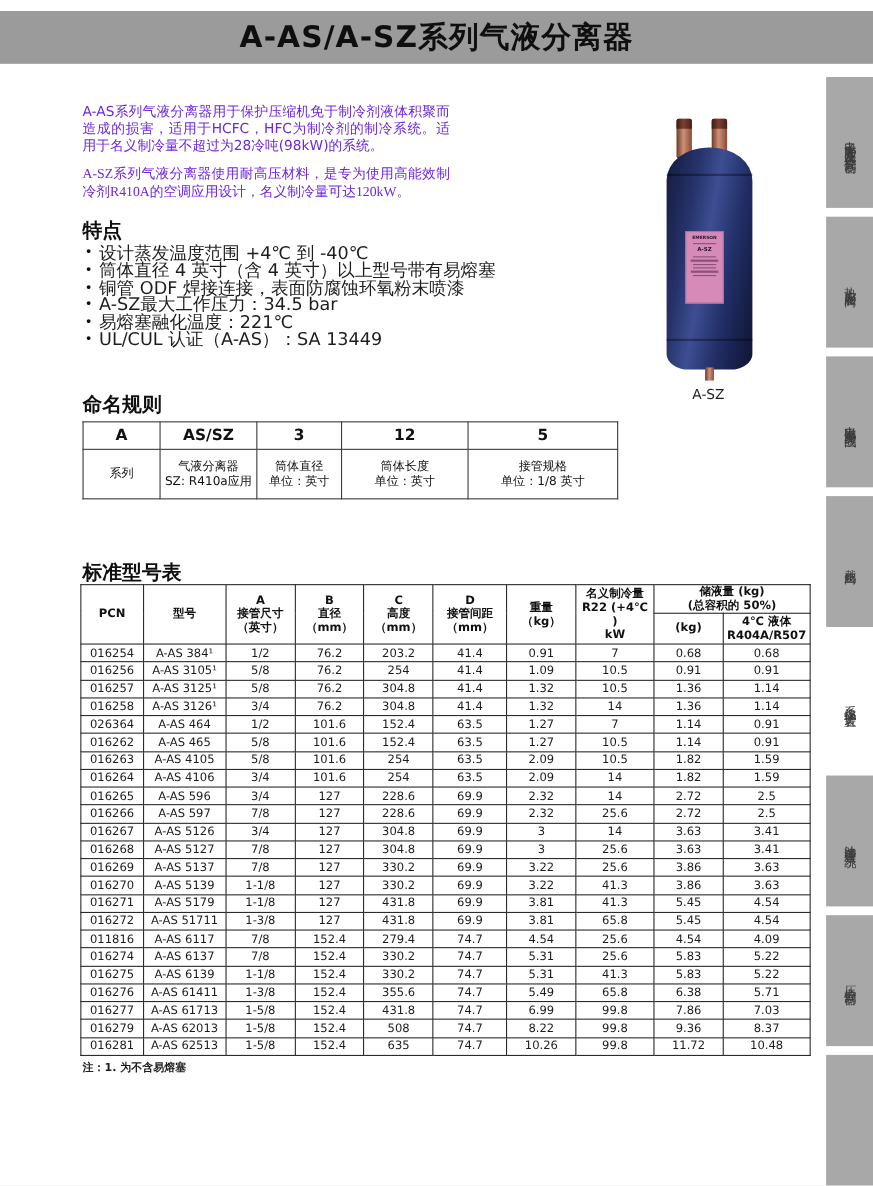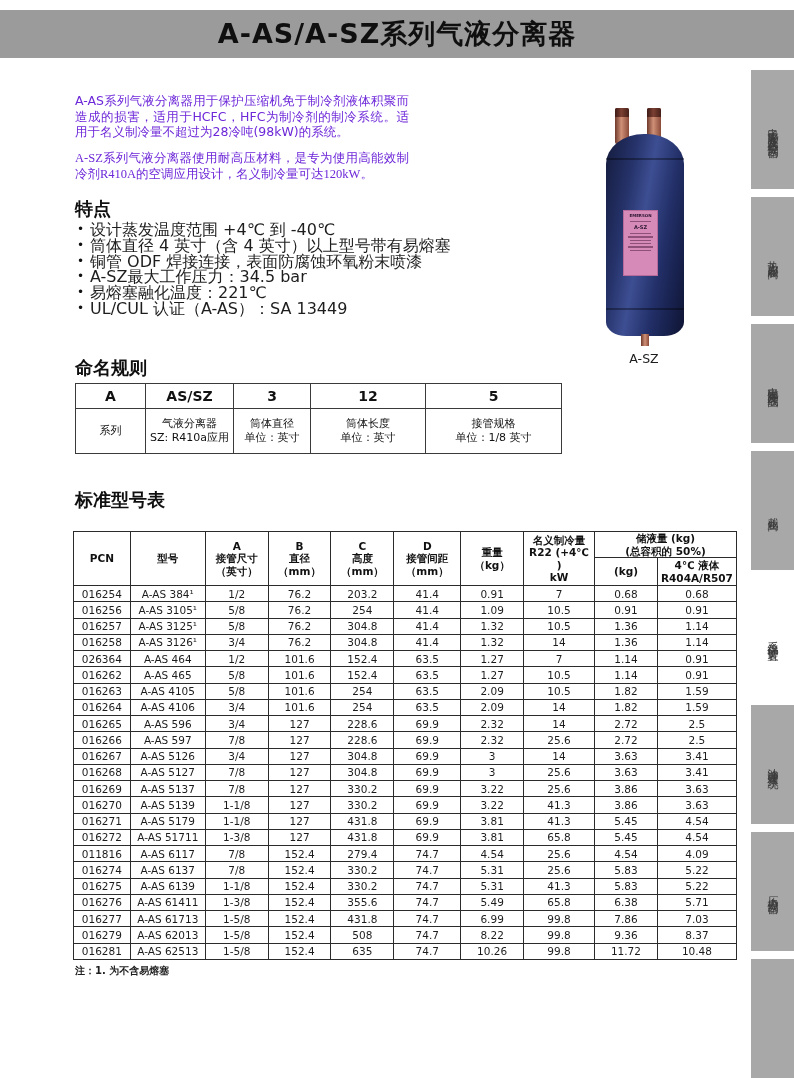--- a/index.html
+++ b/index.html
@@ -22,21 +22,21 @@
 
   
   .intro { position:absolute; left:75px; width:334px; font-size:12.5px; line-height:15.6px;
            color:#6d28d9; text-align:justify; }
   #intro1 { top:93px; }
   #intro2 { top:151px;font-family:Liberation Serif, serif; }
 
   .h2 { position:absolute; left:75px; font-size:18px; font-weight:bold; color:#0f0f0f; }
   #features-h { top:197px; }
   #naming-h { top:356px; }
-  #models-h { top:488px; }
+  #models-h { top:508px; }
 
   .features { position:absolute; left:76px; top:222px; list-style:none; }
   .features li { font-size:16px; line-height:15.8px; color:#1d1d1d; padding-left:14px; position:relative; }
   .features li::before { content:"•"; position:absolute; left:1px; top:0; font-size:12px; color:#111; }
 
   
   .product { position:absolute; left:586px; top:106px; width:120px; height:242px; }
   .pipe { position:absolute; width:14px; height:36px; border-radius:2px;
           background:linear-gradient(90deg,#6e3a2c,#cf9077 45%,#8a4a38); }
   .pipe .band { position:absolute; top:0; left:0; width:100%; height:9px;

